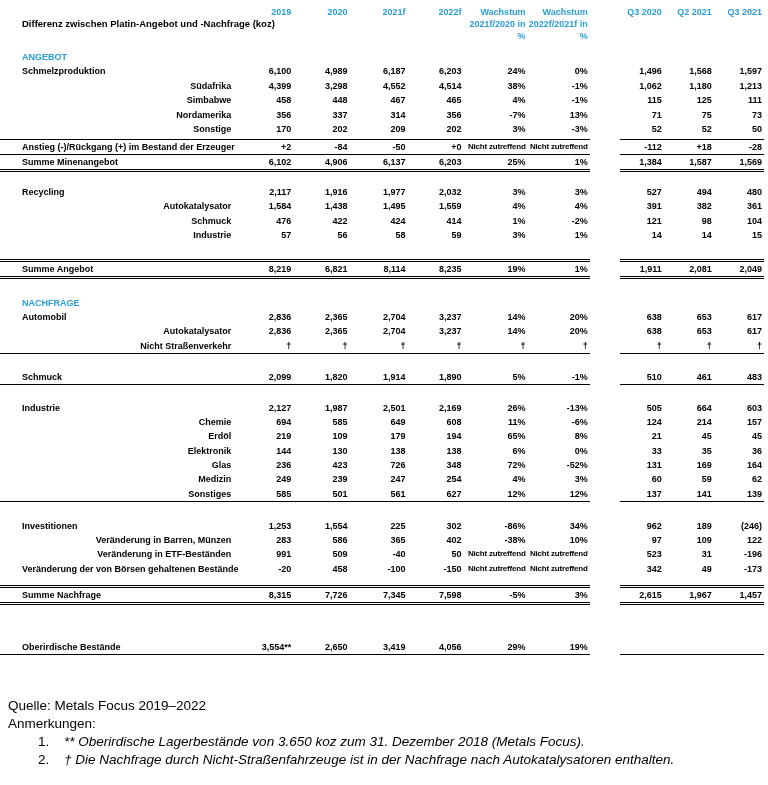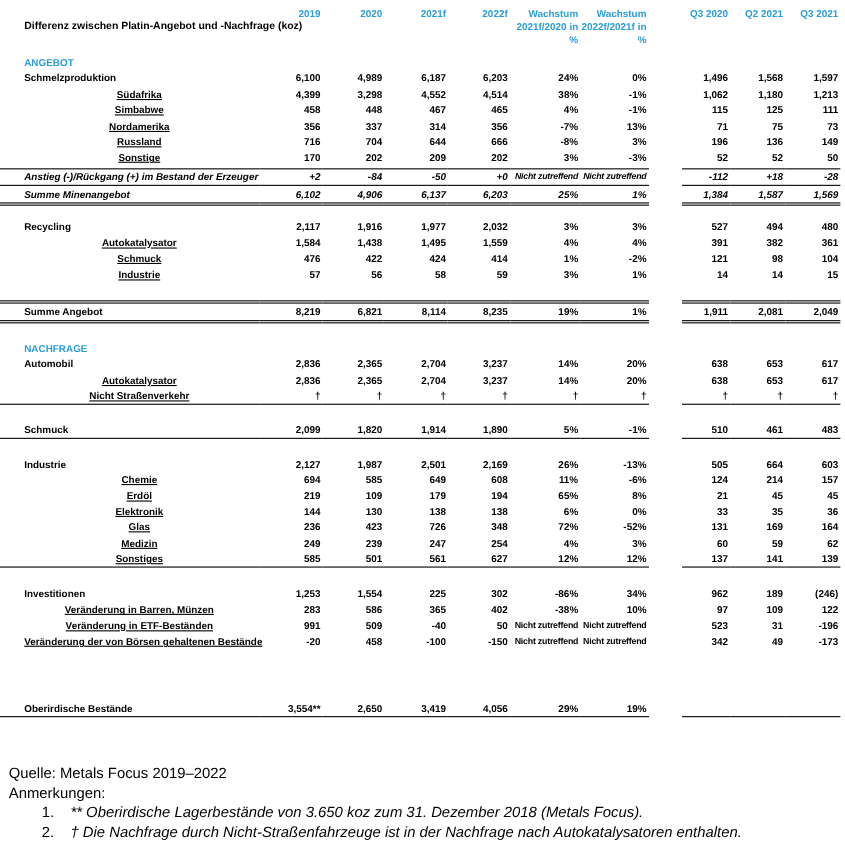--- a/index.html
+++ b/index.html
@@ -15,26 +15,26 @@
   col.c-label{width:236px}
   col.c-y{width:57px}
   col.c-w{width:63px}
   col.c-gap{width:30px}
   col.c-q{width:48px}
   td{
     padding:2.2px 2px 2.2px 0;text-align:right;white-space:nowrap;
     line-height:10px;vertical-align:bottom;
   }
   td.label{text-align:left;padding-left:22px;}
-  tr.sub td.label{text-align:center;padding-right:5px;text-decoration:underline;}
+  tr.sub td.label{text-align:right;padding-right:5px;}
   td.gap{border:none !important;}
   thead td{color:#2b9dd6;padding-top:1px;padding-bottom:1px;}
   thead td.title{color:#000;font-size:9.5px;}
   tr.section td{color:#2b9dd6;padding-top:10px;margin-left:32px;}
-  tr.bt td:not(.gap){border-top:1px solid #000;font-style:italic;}
+  tr.bt td:not(.gap){border-top:1px solid #000;}
   tr.bb td:not(.gap){border-bottom:1px solid #000;}
   tr.btd td:not(.gap){border-top:3px double #000;}
   tr.bbd td:not(.gap){border-bottom:3px double #000;}
   td.nz{font-size:8px;letter-spacing:-0.2px;direction:rtl;}
   tr.sp td{padding:0;border:none;}
   .footer{margin-top:42px;padding-left:8px;font-size:13.5px;line-height:18px;font-weight:normal;color:#000;}
   .footer .note{display:flex;}
   .footer .num{width:26px;margin-left:30px;flex:none;}
   .footer .txt{flex:1;font-style:italic;}
 </style>
@@ -149,33 +149,20 @@
           <td class="v">314</td>
           <td class="v">356</td>
           <td class="v">-7%</td>
           <td class="v">13%</td>
           <td class="gap"></td>
           <td class="v">71</td>
           <td class="v">75</td>
           <td class="v">73</td>
         </tr>
         <tr class="sub">
-          <td class="label">Russland</td>
-          <td class="v">716</td>
-          <td class="v">704</td>
-          <td class="v">644</td>
-          <td class="v">666</td>
-          <td class="v">-8%</td>
-          <td class="v">3%</td>
-          <td class="gap"></td>
-          <td class="v">196</td>
-          <td class="v">136</td>
-          <td class="v">149</td>
-        </tr>
-        <tr class="sub">
           <td class="label">Sonstige</td>
           <td class="v">170</td>
           <td class="v">202</td>
           <td class="v">209</td>
           <td class="v">202</td>
           <td class="v">3%</td>
           <td class="v">-3%</td>
           <td class="gap"></td>
           <td class="v">52</td>
           <td class="v">52</td>
@@ -487,20 +474,33 @@
           <td class="v">-150</td>
           <td class="v nz">Nicht zutreffend</td>
           <td class="v nz">Nicht zutreffend</td>
           <td class="gap"></td>
           <td class="v">342</td>
           <td class="v">49</td>
           <td class="v">-173</td>
         </tr>
         <tr class="sp" style="height: 10px;">
           <td colspan="11"></td>
+        </tr>
+        <tr class="main btd bbd">
+          <td class="label">Summe Nachfrage</td>
+          <td class="v">8,315</td>
+          <td class="v">7,726</td>
+          <td class="v">7,345</td>
+          <td class="v">7,598</td>
+          <td class="v">-5%</td>
+          <td class="v">3%</td>
+          <td class="gap"></td>
+          <td class="v">2,615</td>
+          <td class="v">1,967</td>
+          <td class="v">1,457</td>
         </tr>
         <tr class="sp" style="height: 18px;">
           <td colspan="11"></td>
         </tr>
         <tr class="sp" style="height: 18px;">
           <td colspan="11"></td>
         </tr>
         <tr class="main bb">
           <td class="label">Oberirdische Bestände</td>
           <td class="v">3,554**</td>

